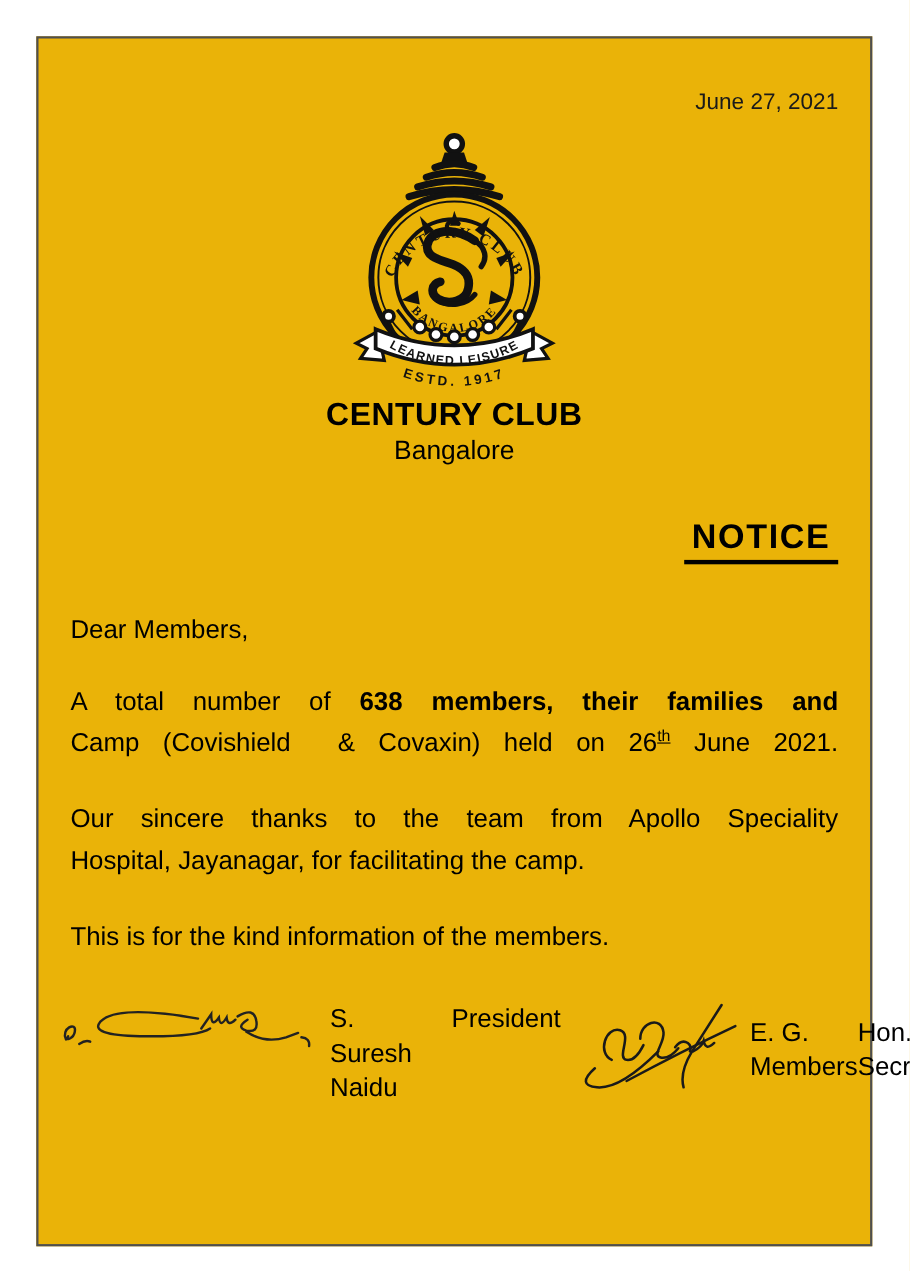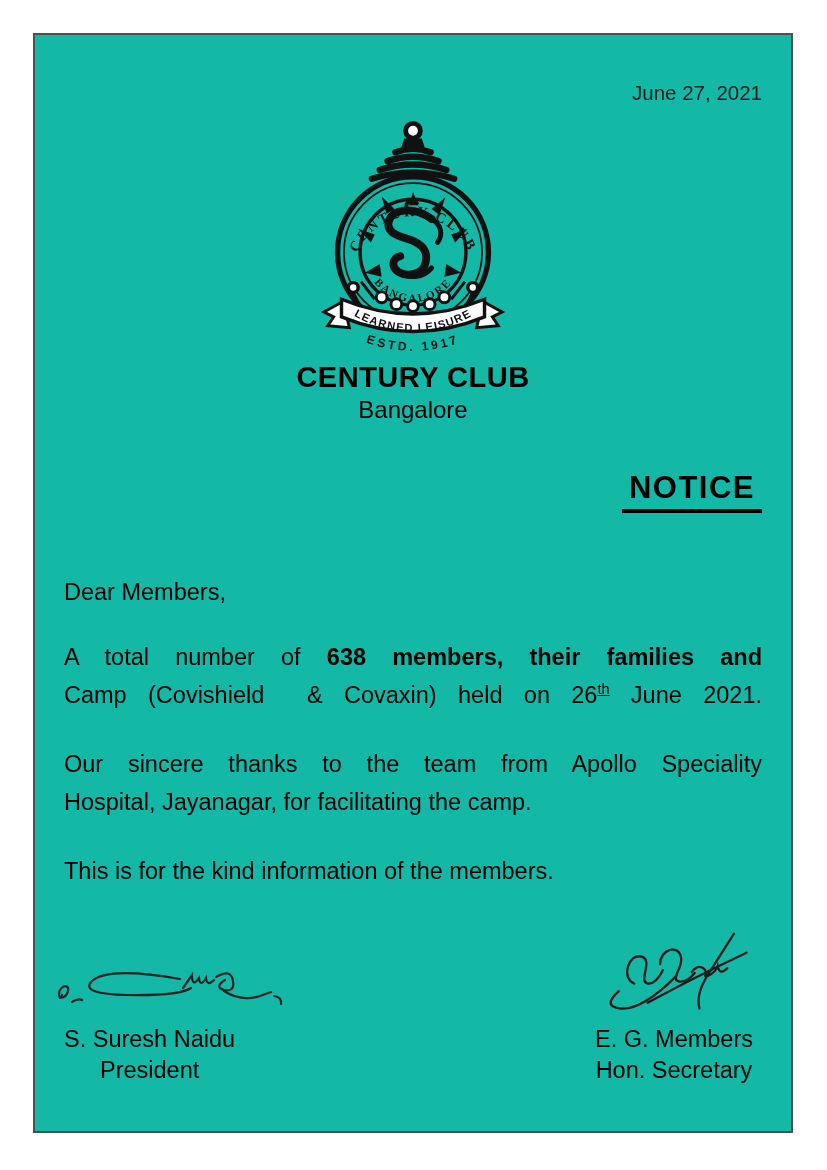--- a/index.html
+++ b/index.html
@@ -3,42 +3,42 @@
 <meta charset="utf-8">
 <style>
   html,body{margin:0;padding:0;background:#ffffff;}
   body{
     width:827px;height:1170px;position:relative;overflow:hidden;
     font-family:"Liberation Sans", sans-serif;color:#000;
   }
   .page{
     position:absolute;left:33px;top:33px;width:760px;height:1100px;
     border:2px solid #4f4f4f;box-sizing:border-box;
-    padding:0 29px;background:#14b8a6;
+    padding:0 29px;background:#eab308;
   }
   .date-row{margin-top:46px;text-align:right;font-size:20.5px;color:#1a1a1a;}
   .logo-wrap{margin-top:14px;text-align:center;line-height:0;}
   .logo-wrap svg{display:inline-block;}
   .org-name{margin-top:2px;text-align:center;font-size:29px;font-weight:bold;letter-spacing:.5px;line-height:32px;}
   .org-city{margin-top:3px;text-align:center;font-size:24px;line-height:28px;}
   .notice-row{margin-top:46px;text-align:right;}
   .notice-row span{
     display:inline-block;font-size:31px;font-weight:bold;letter-spacing:1.5px;
     border-bottom:4px solid #000;padding:0 7px 3px;
   }
-  .salutation{margin-top:64px;font-size:23.5px;line-height:30px;}
+  .salutation{margin-top:44px;font-size:23.5px;line-height:30px;}
   .para{margin-top:31px;font-size:23.5px;line-height:38px;}
   .jl{text-align:justify;text-align-last:justify;}
   .keep-sp{white-space:pre-wrap;}
   b{font-weight:bold;}
   sup{font-size:14.5px;line-height:0;vertical-align:9px;text-decoration:underline;}
   .signatures{
     margin-top:34px;display:flex;justify-content:space-between;align-items:flex-end;
   }
-  .sig-col{display:flex;flex-direction:column;}
+  .sig-col{display:flex;flex-direction:row;}
   .sig-col.left{align-items:flex-start;}
   .sig-col.right{align-items:center;margin-right:2px;}
   .sig-img{line-height:0;}
   .sig-img.left-img{margin-left:-14px;margin-bottom:2px;}
   .sig-img.right-img{margin-bottom:4px;}
   .sig-name{font-size:23.5px;line-height:31px;}
   .sig-title{font-size:23.5px;line-height:31px;}
   .sig-col.left .sig-title{padding-left:36px;}
   svg text{font-family:"Liberation Sans", sans-serif;}
   svg text.serif{font-family:"Liberation Serif", serif;}

